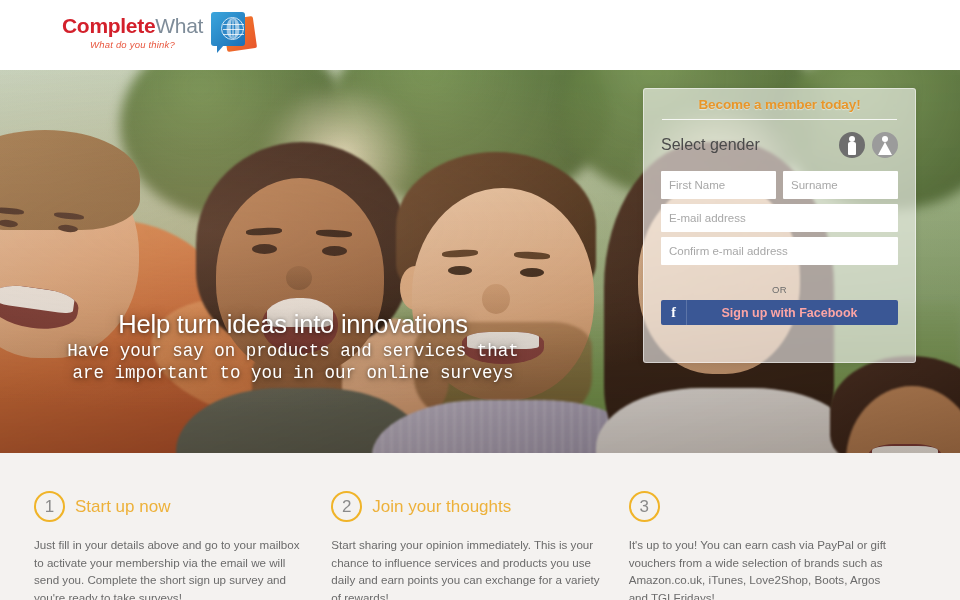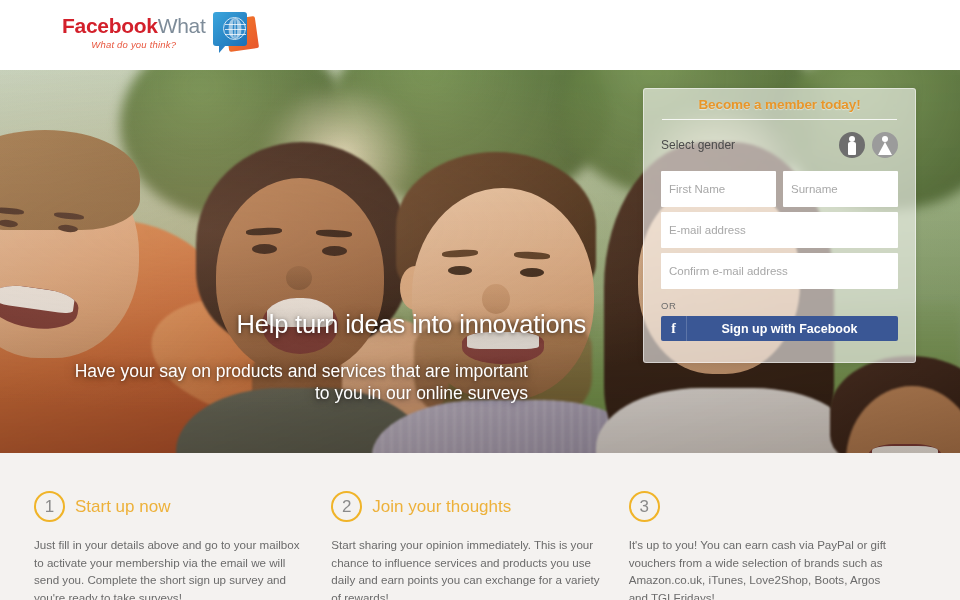--- a/index.html
+++ b/index.html
@@ -207,32 +207,33 @@
     background:#fcf9f3; border-radius:30% 30% 16% 16%; filter:blur(.4px);}
 
   .hero-warm {
     position:absolute; inset:0;
     background:
       radial-gradient(ellipse at 22% 42%, rgba(255,190,150,.18), rgba(0,0,0,0) 58%),
       linear-gradient(180deg, rgba(60,30,10,.04) 0%, rgba(40,20,6,.14) 62%, rgba(30,14,4,.30) 100%);
   }
 
   .hero-copy {
-    position:absolute; left:0; top:238px; width:586px; text-align:right;
+    position:absolute; left:0; top:238px; width:586px; text-align:center;
     color:#fff; z-index:10;
   }
   .hero-title {
     font-size:25.5px; font-weight:400; letter-spacing:-0.2px;
     text-shadow:0 1px 4px rgba(0,0,0,.55), 0 0 16px rgba(0,0,0,.32);
     line-height:32px;
   }
   .hero-sub {
-    margin-top:20px; font-size:17.5px; line-height:22px; font-weight:400;
+    margin-top:0; font-size:17.5px; line-height:22px; font-weight:400;
     text-shadow:0 1px 4px rgba(0,0,0,.55), 0 0 14px rgba(0,0,0,.3);
     padding:0 58px;
+    font-family:Liberation Mono, monospace;
   }
 
   
   .signup {
     position:absolute; left:643px; top:88px; width:273px; height:275px;
     background:rgba(255,255,255,.58);
     border:1px solid rgba(255,255,255,.5);
     border-radius:3px; z-index:20;
     box-shadow:0 1px 6px rgba(0,0,0,.10);
     backdrop-filter:blur(1px);
@@ -241,65 +242,65 @@
     text-align:center; color:#e8962a; font-size:13.5px; font-weight:700;
     padding:8px 0 7px; letter-spacing:-0.1px;
     text-shadow:0 1px 1px rgba(255,255,255,.5);
   }
   .signup-rule {
     height:1px; background:rgba(255,255,255,.85); margin:0 18px 12px;
   }
   .gender-row {
     display:flex; align-items:center; padding:0 17px; margin-bottom:13px;
   }
-  .gender-label { font-size:12px; color:#4b4b4b; flex:1; }
+  .gender-label { font-size:16px; color:#4b4b4b; flex:1; }
   .gender-btn {
     width:26px; height:26px; border-radius:50%; border:none; cursor:pointer;
     position:relative; margin-left:7px; padding:0;
   }
   .gender-male { background:#6e6e6e; }
   .gender-female { background:#9b9b9b; }
   .fig { position:absolute; left:50%; transform:translateX(-50%); background:#fff; }
   .fig-head { top:4px; width:6px; height:6px; border-radius:50%; }
   .fig-m-body { top:10px; width:8px; height:13px; border-radius:2px 2px 1px 1px; }
   .fig-f-body { top:10px; width:0; height:0; border-left:7px solid transparent;
     border-right:7px solid transparent; border-bottom:13px solid #fff; background:none; }
 
   .fields { padding:0 17px; }
   .row2 { display:flex; gap:7px; margin-bottom:5px; }
   .fld {
-    background:#fff; border:none; height:36px; width:100%;
+    background:#fff; border:none; height:28px; width:100%;
     font-size:11.5px; color:#9a9a9a; padding:0 8px; border-radius:1px;
     font-family:"Liberation Sans", sans-serif; outline:none;
   }
   .fld::placeholder { color:#a8a8a8; }
   .fld-single { margin-bottom:5px; }
 
   .cta {
     display:block; width:100%; background:#f0981f; color:#fff;
     border:none; border-radius:2px; height:27px; margin-top:4px;
     font-size:13px; font-weight:700; letter-spacing:0.3px; cursor:pointer;
     font-family:"Liberation Sans", sans-serif;
     text-shadow:0 1px 1px rgba(0,0,0,.12);
   }
   .or {
-    text-align:left; font-size:9.5px; color:#6d6d6d; margin:6px 0 5px;
+    text-align:center; font-size:9.5px; color:#6d6d6d; margin:14px 0 5px;
     letter-spacing:.5px;
   }
   .fb {
     display:flex; align-items:center; width:100%; background:#3a5795;
     border:none; border-radius:2px; height:25px; cursor:pointer;
     font-family:"Liberation Sans", sans-serif;
   }
   .fb-icon {
     width:26px; text-align:center; color:#fff; font-size:14px;
     font-weight:700; font-family:"Liberation Serif", serif;
     border-right:1px solid rgba(255,255,255,.18); line-height:25px;
   }
-  .fb-label { flex:1; text-align:center; color:#ffffff; font-size:12.5px; font-weight:700;
+  .fb-label { flex:1; text-align:center; color:#fca5a5; font-size:12.5px; font-weight:700;
     padding-right:6px; }
 
   
   .steps {
     position:absolute; left:0; top:453px; width:960px; height:147px;
     background:#f4f2f0; z-index:4; overflow:hidden;
   }
   .steps-inner { display:flex; padding:38px 34px 0; gap:0; }
   .step { width:300px; padding-right:28px; }
   .step-head { display:flex; align-items:center; gap:10px; margin-bottom:14px; }
@@ -312,21 +313,21 @@
   .step-text { font-size:11.6px; line-height:17.5px; color:#6b6b6b; }
 </style>
 </head>
 <body>
 
 <div class="page">
 
   <div class="header">
     <div class="logo-wrap">
       <div class="logo-text">
-        <div class="logo-main"><span class="logo-opinion">Facebook</span><span class="logo-world">What</span></div>
+        <div class="logo-main"><span class="logo-opinion">Complete</span><span class="logo-world">What</span></div>
         <div class="logo-tag">What do you think?</div>
       </div>
       <div class="logo-mark">
         <div class="mark-orange"></div>
         <div class="mark-blue">
           <div class="mark-globe">
             <div class="globe-lat" style="top:6px"></div>
             <div class="globe-lat" style="top:11px"></div>
             <div class="globe-lat" style="top:16px"></div>
           </div>

